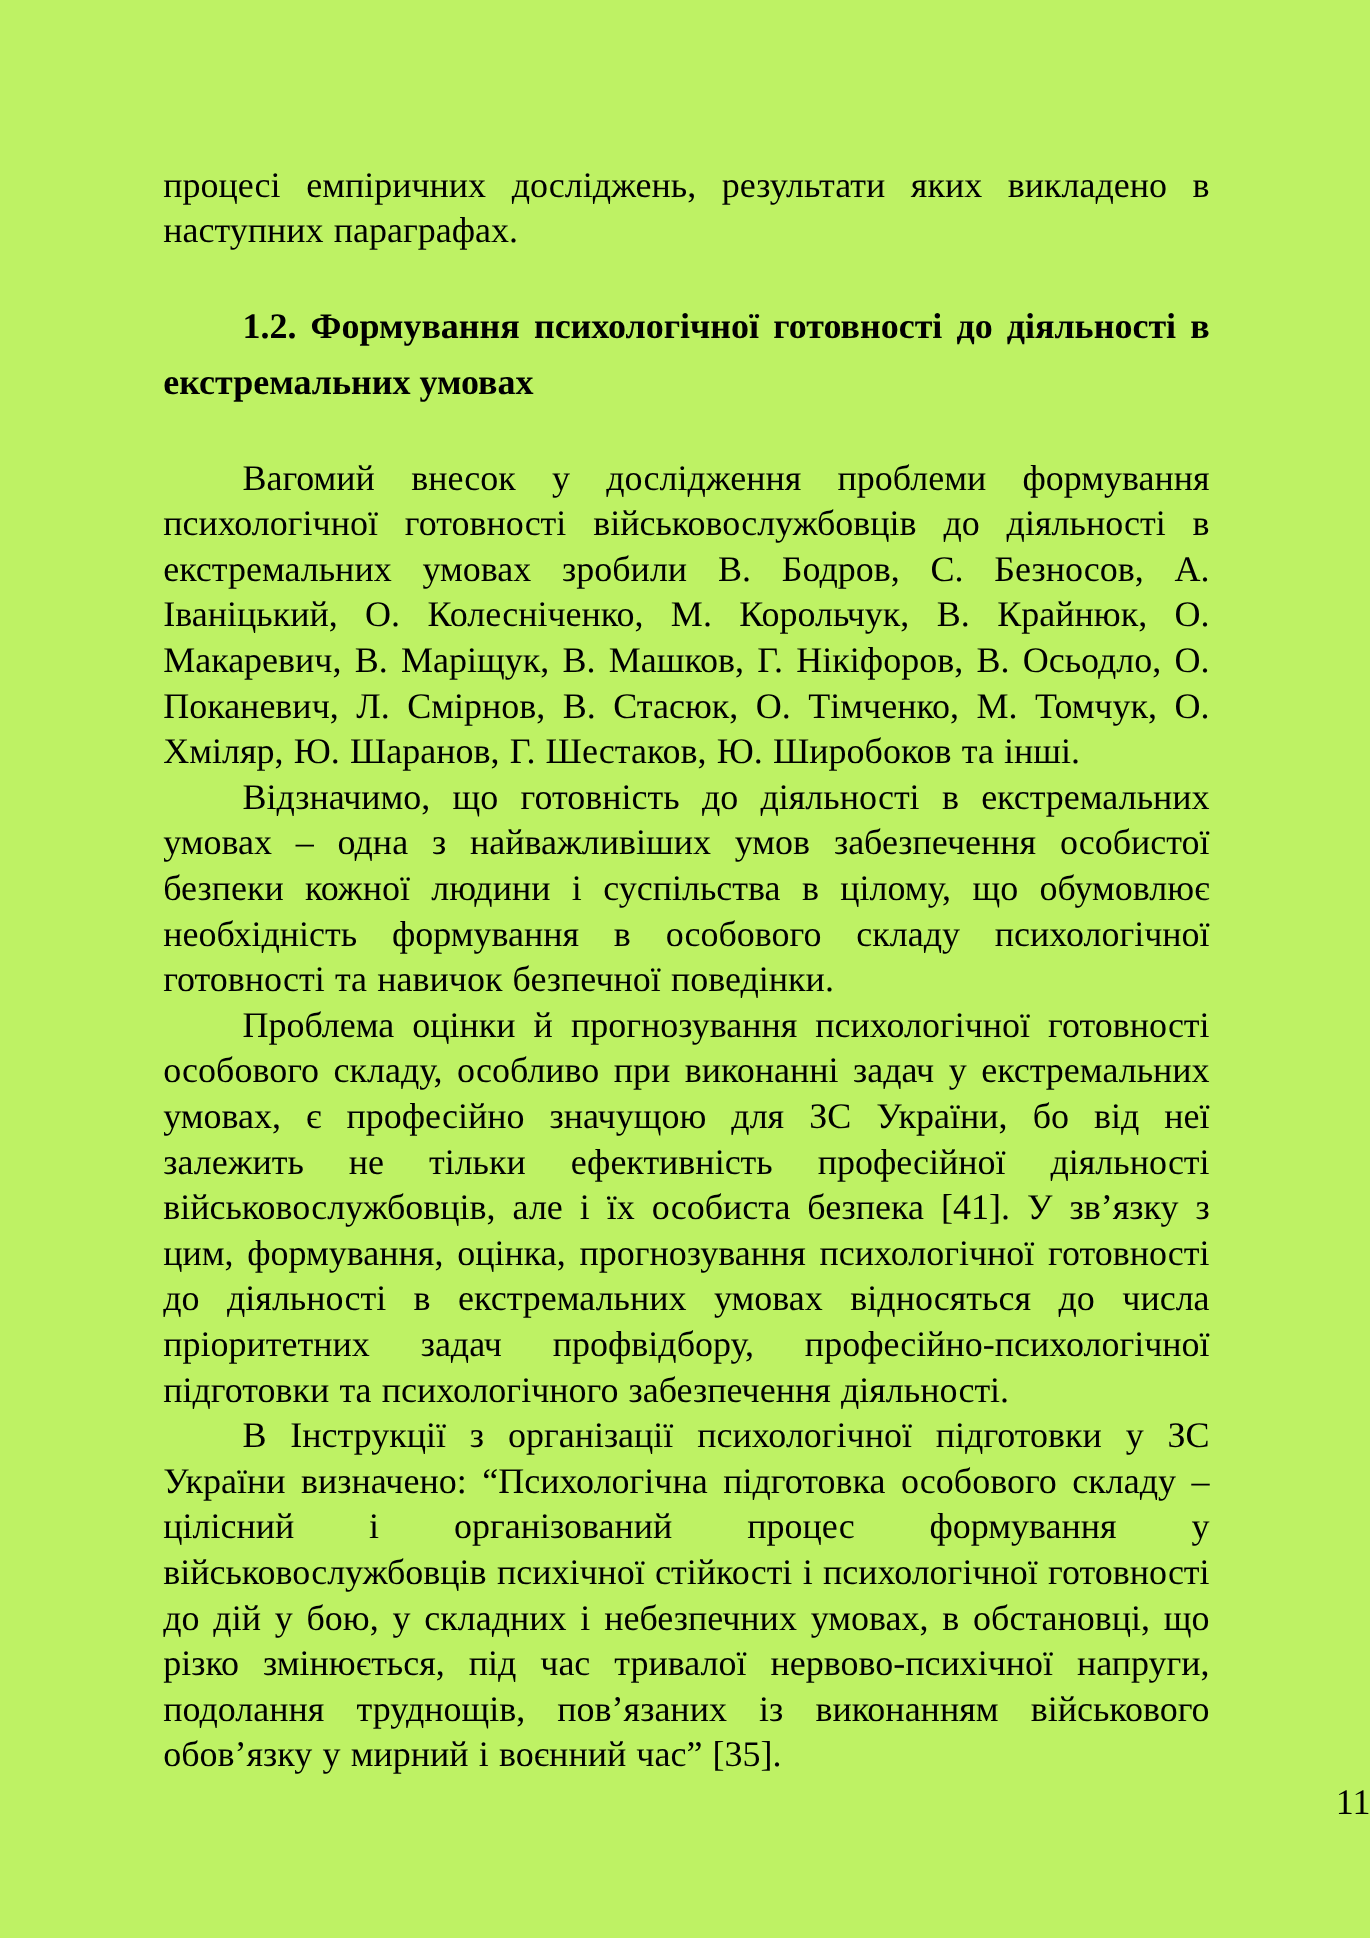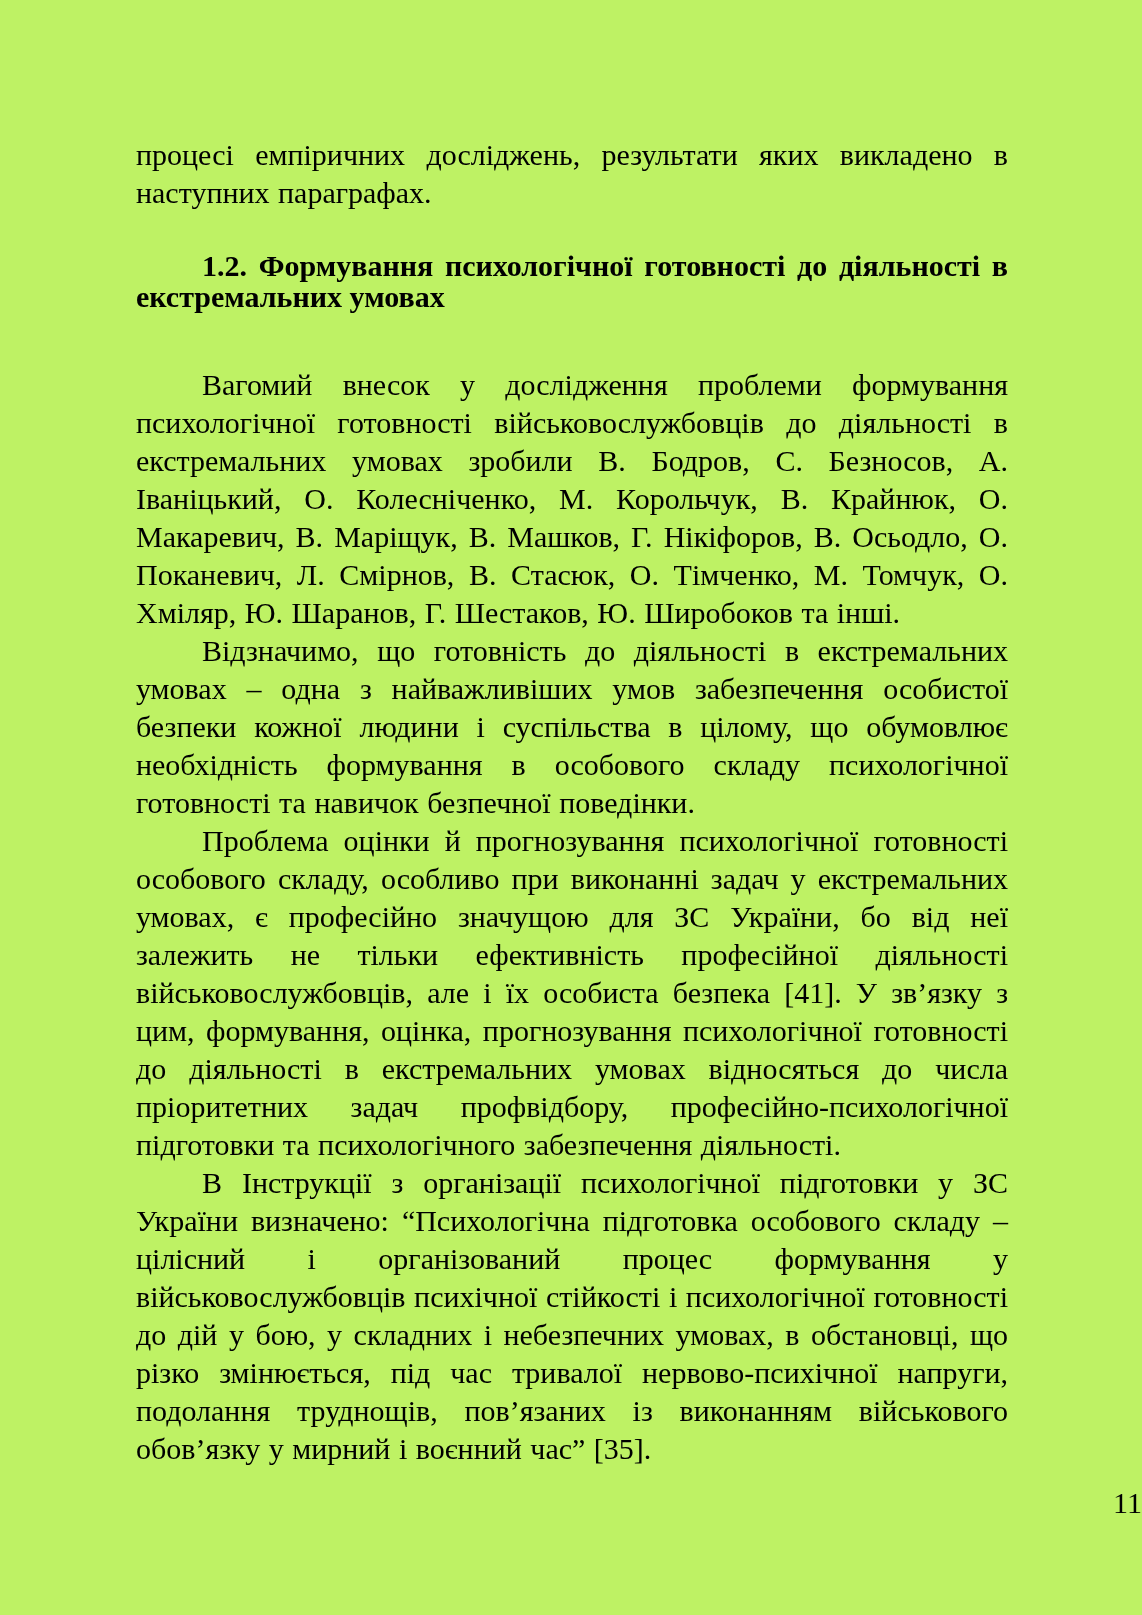--- a/index.html
+++ b/index.html
@@ -27,24 +27,24 @@
   }
   .para {
     margin: 0;
     text-indent: 66px;
     word-spacing: 1px;
   }
   .para.no-indent {
     text-indent: 0;
   }
   .section-heading {
-    margin: 38px 0 54px 0;
+    margin: 38px 0 38px 0;
     font-size: 30px;
     font-weight: bold;
-    line-height: 31px;
+    line-height: 46px;
     text-indent: 66px;
     text-align: justify;
   }
   .page-footer {
     position: absolute;
     top: 1484px;
     left: 0;
     width: 100%;
     text-align: right;
   }

